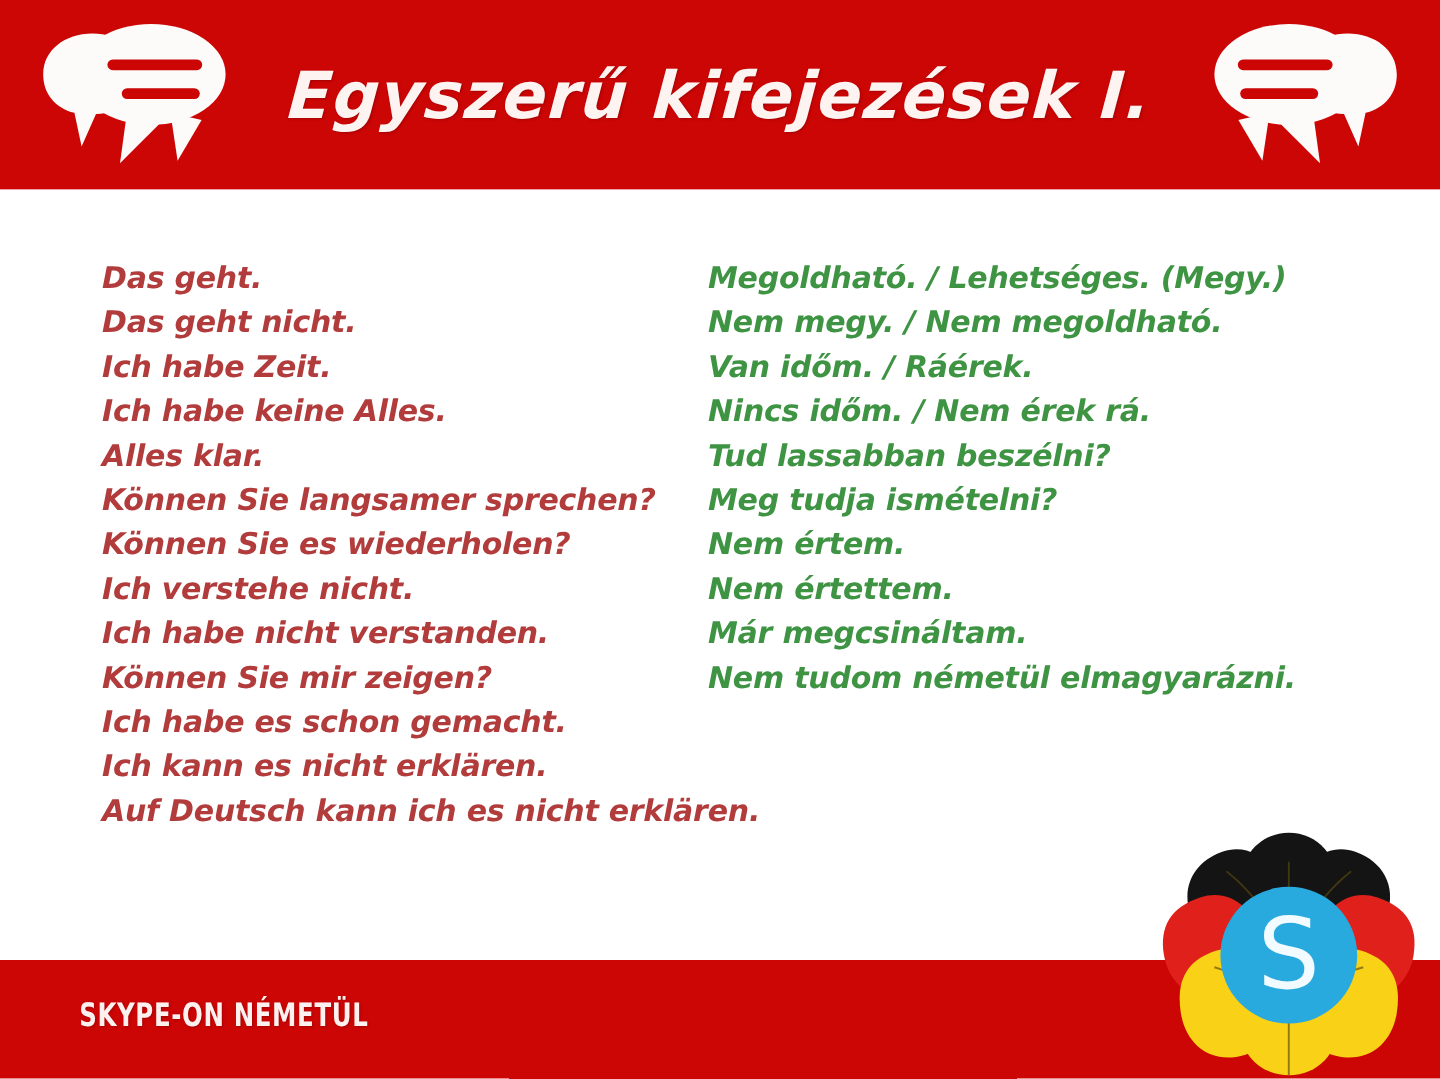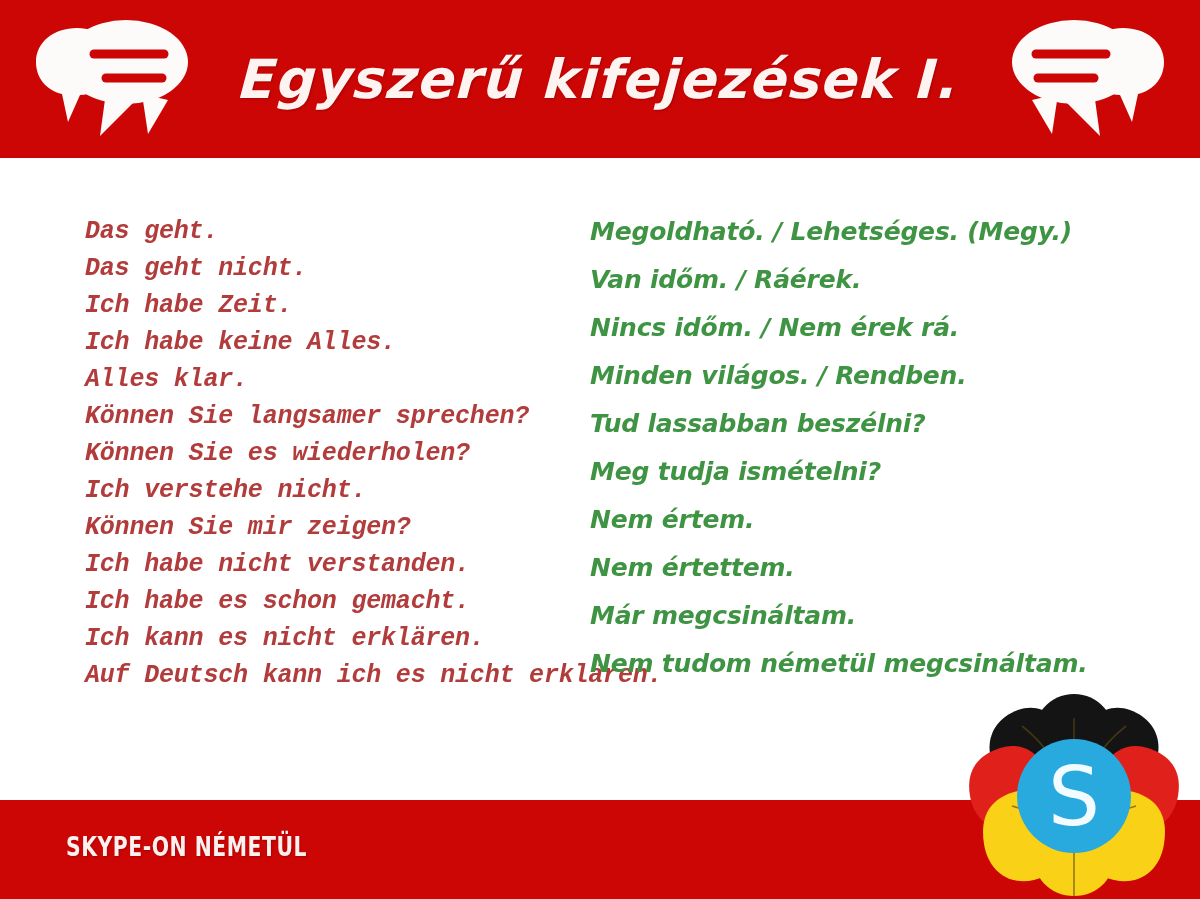--- a/index.html
+++ b/index.html
@@ -74,33 +74,33 @@
     width: 1200px;
     padding-top: 55px;
     box-sizing: border-box;
     display: flex;
   }
   .col {
     display: flex;
     flex-direction: column;
   }
   .col-de { width: 590px; padding-left: 85px; box-sizing: border-box; }
-  .col-hu { width: 610px; padding-left: 0px; box-sizing: border-box; gap: 11px; }
+  .col-hu { width: 610px; padding-left: 0px; box-sizing: border-box; }
 
   .phrase {
     font-family: "DejaVu Sans", sans-serif;
     font-size: 25px;
     font-style: italic;
     font-weight: 700;
     line-height: 37px;
     height: 37px;
     white-space: nowrap;
     letter-spacing: -0.2px;
   }
-  .phrase.de { color: #b23b3b; font-family: Liberation Mono, monospace; }
+  .phrase.de { color: #b23b3b; }
   .phrase.hu { color: #3f9444; }
 
   
   .footer-band {
     position: absolute;
     left: 0;
     top: 800px;
     width: 1200px;
     height: 99px;
     background: #cc0505;
@@ -173,38 +173,38 @@
 
       <div class="col col-de">
         <div class="phrase de">Das geht.</div>
         <div class="phrase de">Das geht nicht.</div>
         <div class="phrase de">Ich habe Zeit.</div>
         <div class="phrase de">Ich habe keine Alles.</div>
         <div class="phrase de">Alles klar.</div>
         <div class="phrase de">Können Sie langsamer sprechen?</div>
         <div class="phrase de">Können Sie es wiederholen?</div>
         <div class="phrase de">Ich verstehe nicht.</div>
+        <div class="phrase de">Ich habe nicht verstanden.</div>
         <div class="phrase de">Können Sie mir zeigen?</div>
-        <div class="phrase de">Ich habe nicht verstanden.</div>
         <div class="phrase de">Ich habe es schon gemacht.</div>
         <div class="phrase de">Ich kann es nicht erklären.</div>
         <div class="phrase de">Auf Deutsch kann ich es nicht erklären.</div>
       </div>
 
       <div class="col col-hu">
         <div class="phrase hu">Megoldható. / Lehetséges. (Megy.)</div>
+        <div class="phrase hu">Nem megy. / Nem megoldható.</div>
         <div class="phrase hu">Van időm. / Ráérek.</div>
         <div class="phrase hu">Nincs időm. / Nem érek rá.</div>
-        <div class="phrase hu">Minden világos. / Rendben.</div>
         <div class="phrase hu">Tud lassabban beszélni?</div>
         <div class="phrase hu">Meg tudja ismételni?</div>
         <div class="phrase hu">Nem értem.</div>
         <div class="phrase hu">Nem értettem.</div>
         <div class="phrase hu">Már megcsináltam.</div>
-        <div class="phrase hu">Nem tudom németül megcsináltam.</div>
+        <div class="phrase hu">Nem tudom németül elmagyarázni.</div>
       </div>
 
     </div>
   </div>
 
   <div class="footer-band"></div>
   <div class="footer-text">SKYPE-ON NÉMETÜL</div>
 
   <div class="logo">
     <svg viewBox="0 0 252 211" width="252" height="211" aria-hidden="true">

